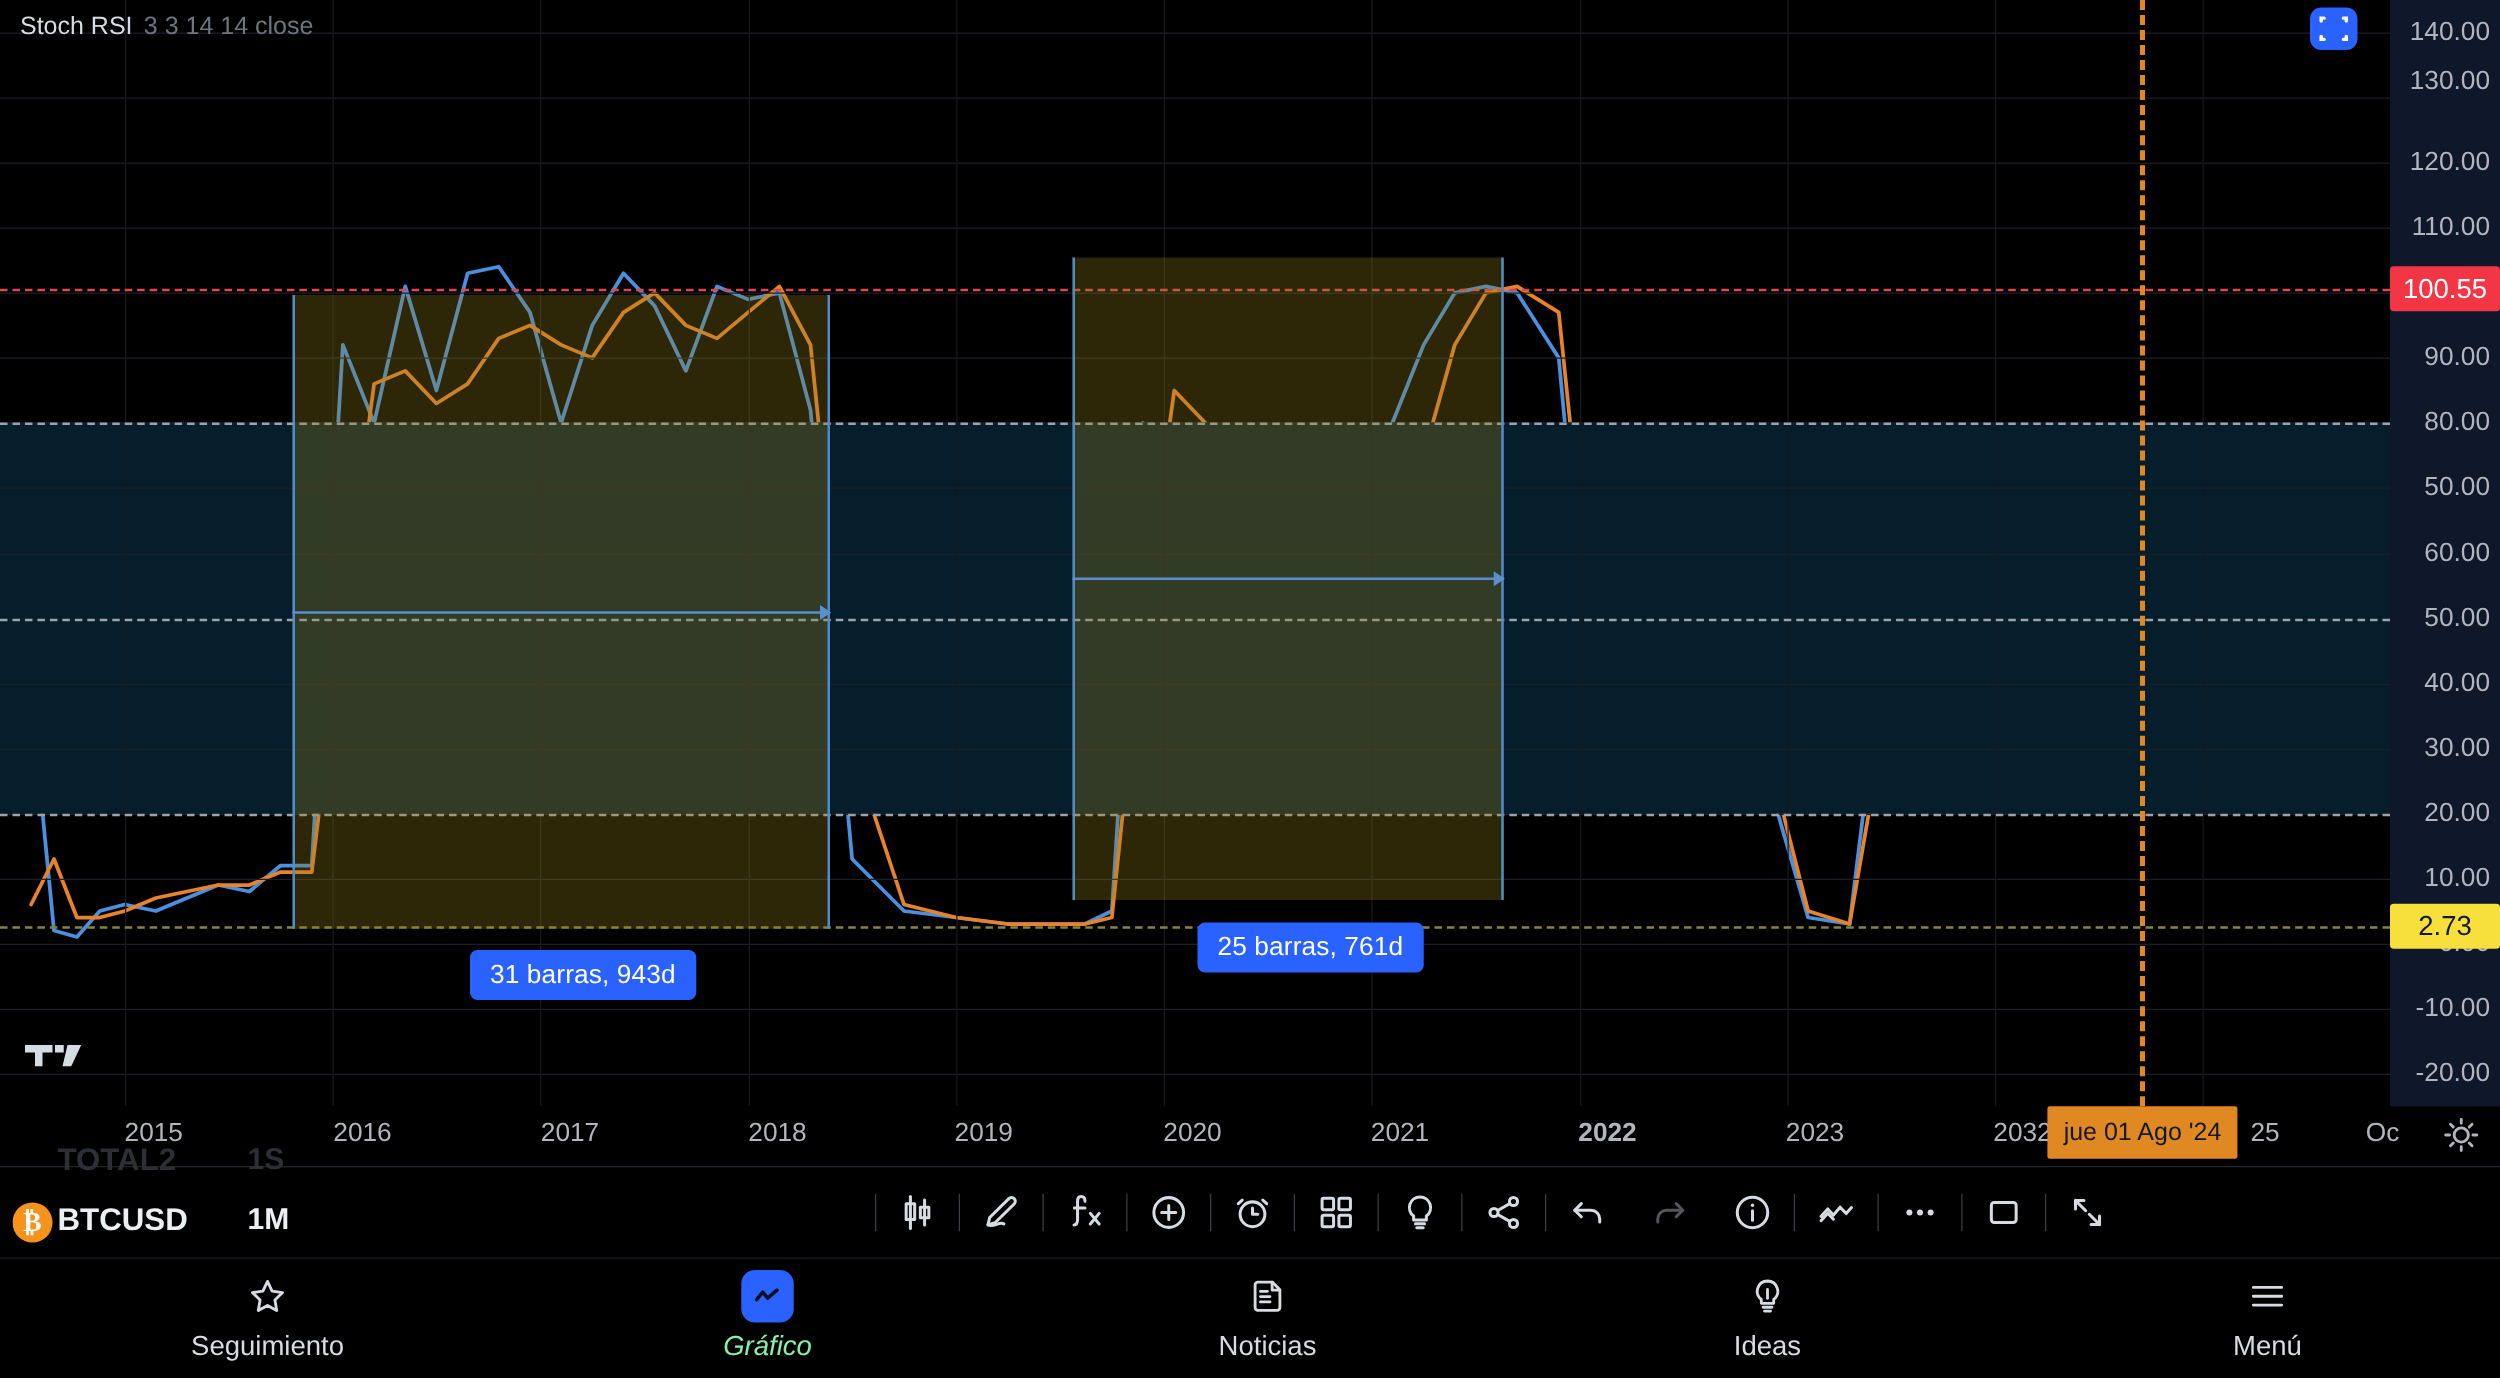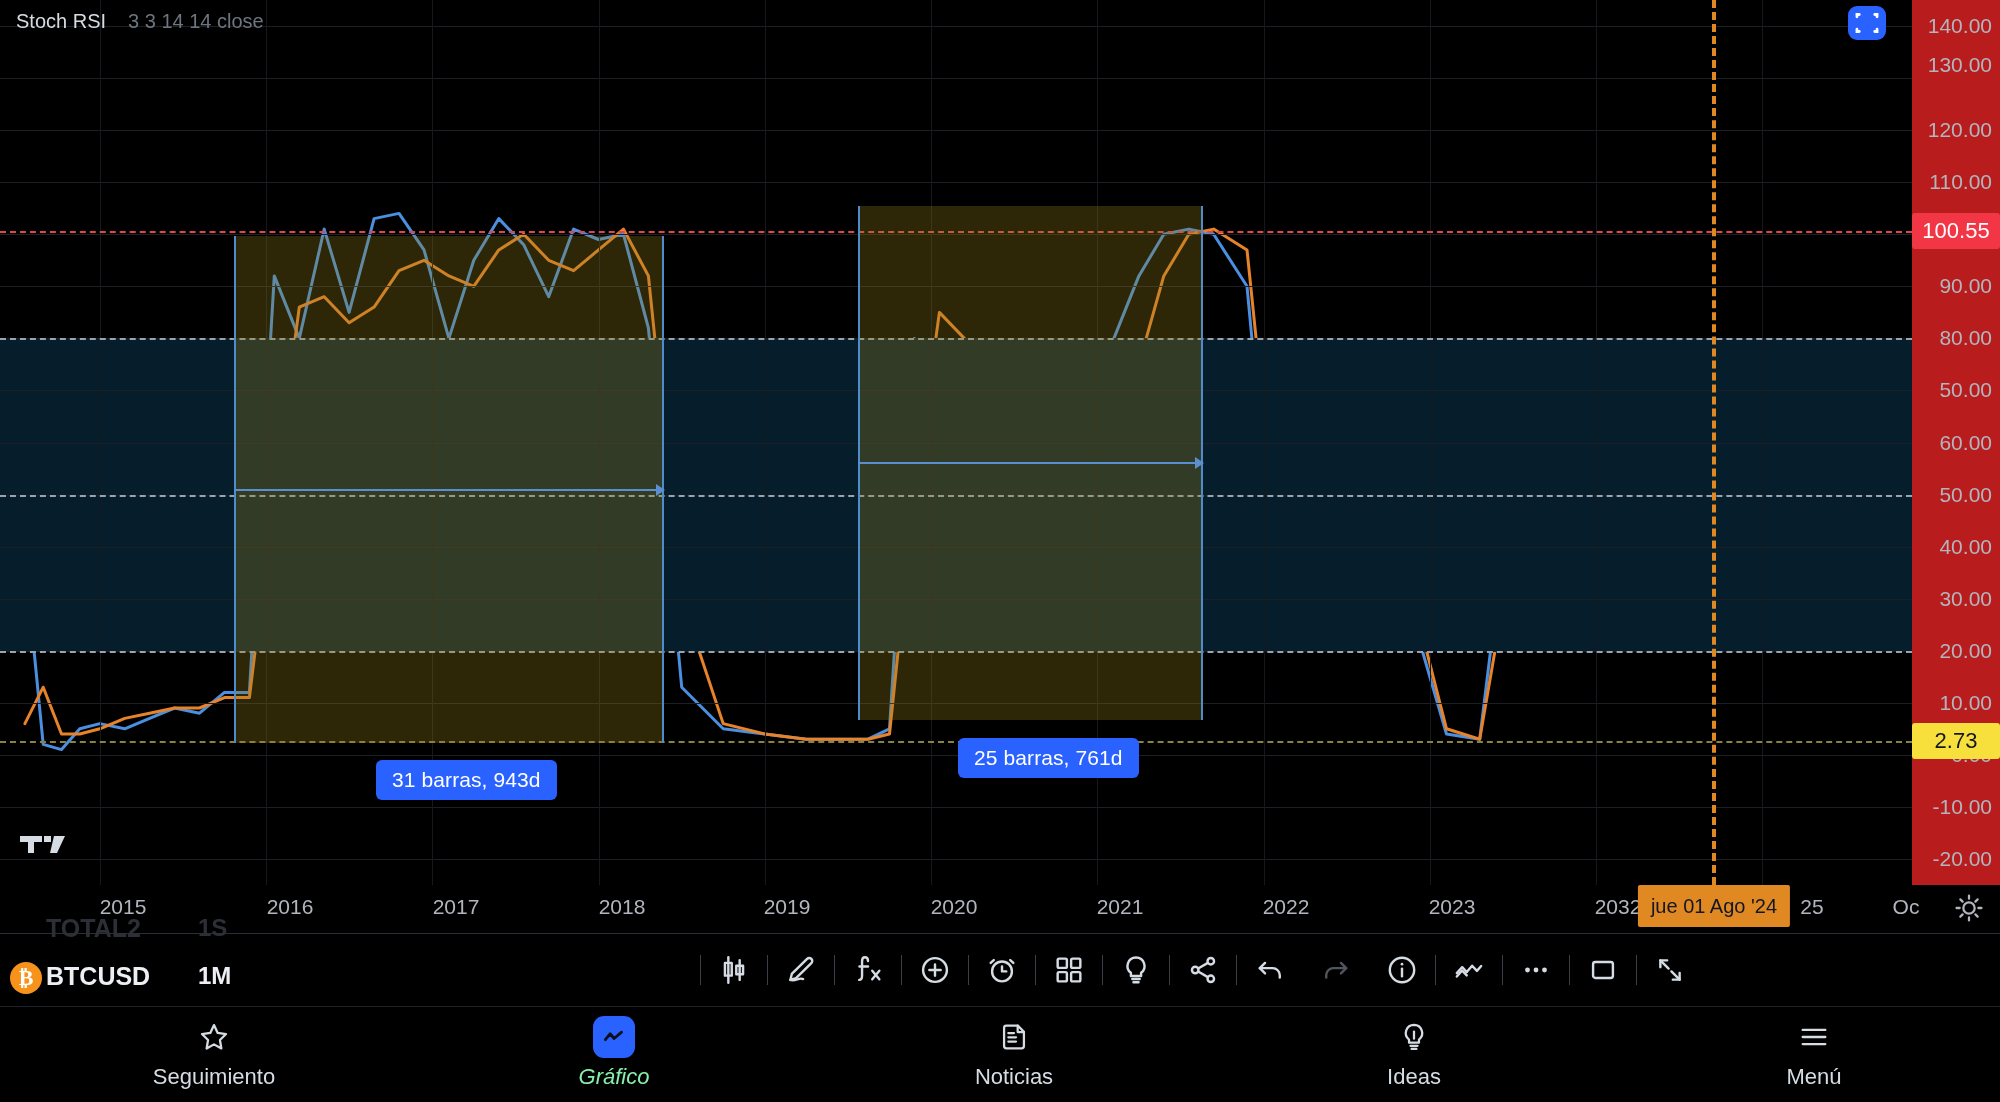--- a/index.html
+++ b/index.html
@@ -51,37 +51,37 @@
 
   
   #crosshair-v {
     position:absolute; top:0; height:885px; width:0;
     border-left:4px dashed #e08923;
   }
 
   
   #legend {
     position:absolute; left:16px; top:10px;
-    font-size:20px; display:flex; gap:22px; align-items:baseline;
+    font-size:20px; display:flex; gap:9px; align-items:baseline;
     z-index:30;
   }
   #legend .lg-title { color:#d6dce3; }
   #legend .lg-params { color:#6d7680; }
 
   
   #tv-logo { position:absolute; left:18px; top:826px; width:56px; height:36px; z-index:20; }
 
   
   #focus-btn {
     position:absolute; right:26px; top:6px; width:38px; height:34px;
     background:#2962ff; border-radius:9px; z-index:30;
   }
 
   
-  #price-axis { position:absolute; left:1912px; top:0; width:88px; height:900px; background:#b91c1c; }
+  #price-axis { position:absolute; left:1912px; top:0; width:88px; height:900px; background:#0f172a; }
   #price-axis .tick {
     position:absolute; right:8px; color:#b2b5be; font-size:21px;
     transform:translateY(-50%); white-space:nowrap;
   }
   .price-badge {
     position:absolute; right:0; width:88px; text-align:center;
     font-size:22px; padding:5px 0; transform:translateY(-50%);
     border-radius:3px; white-space:nowrap;
   }
   .badge-red { background:#f23645; color:#fff; }
@@ -214,21 +214,21 @@
         </g>
       </svg>
     </div>
   <div class="ttick" style="left: 123px;">2015</div>
       <div class="ttick" style="left: 290px;">2016</div>
       <div class="ttick" style="left: 456px;">2017</div>
       <div class="ttick" style="left: 622px;">2018</div>
       <div class="ttick" style="left: 787px;">2019</div>
       <div class="ttick" style="left: 954px;">2020</div>
       <div class="ttick" style="left: 1120px;">2021</div>
-      <div class="ttick" style="left: 1286px;">2022</div>
+      <div class="ttick" style="left: 1286px; font-weight: bold;">2022</div>
       <div class="ttick" style="left: 1452px;">2023</div>
       <div class="ttick" style="left: 1618px;">2032</div>
       <div class="ttick" style="left: 1812px;">25</div>
       <div class="ttick" style="left: 1906px;">Oc</div>
       <div id="time-badge" style="left: 1714px;">jue 01 Ago '24</div>
     </div>
 
   <div id="bottom-sep"></div>
 
   <div id="toolrow">

